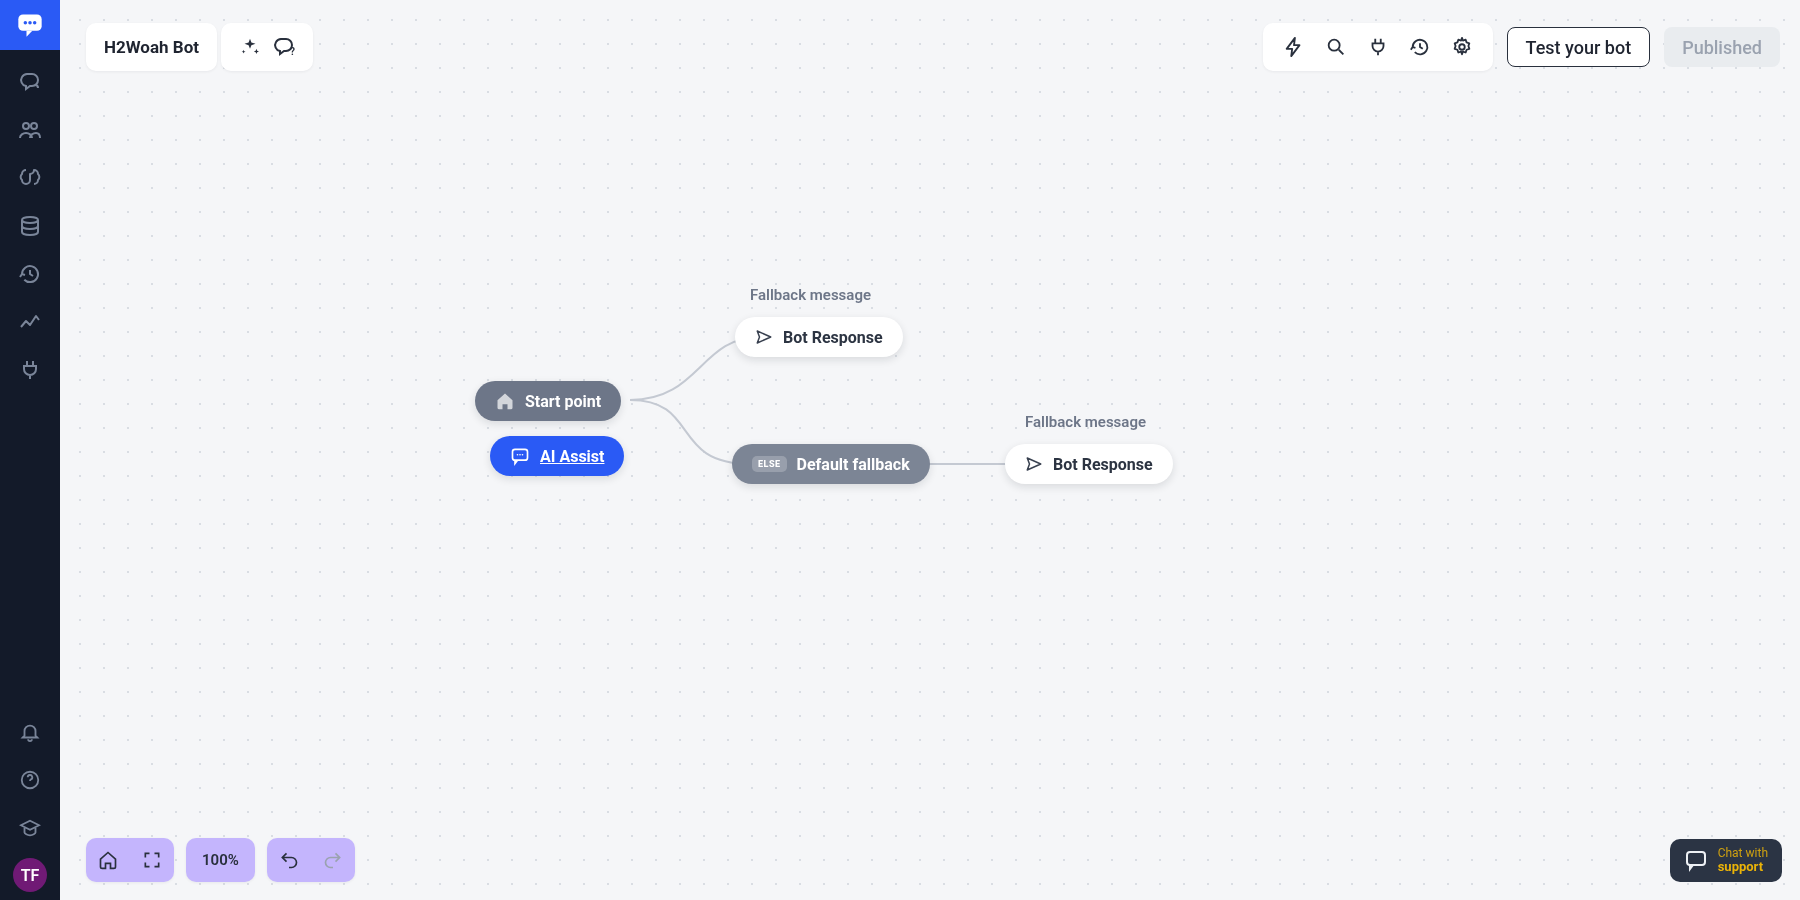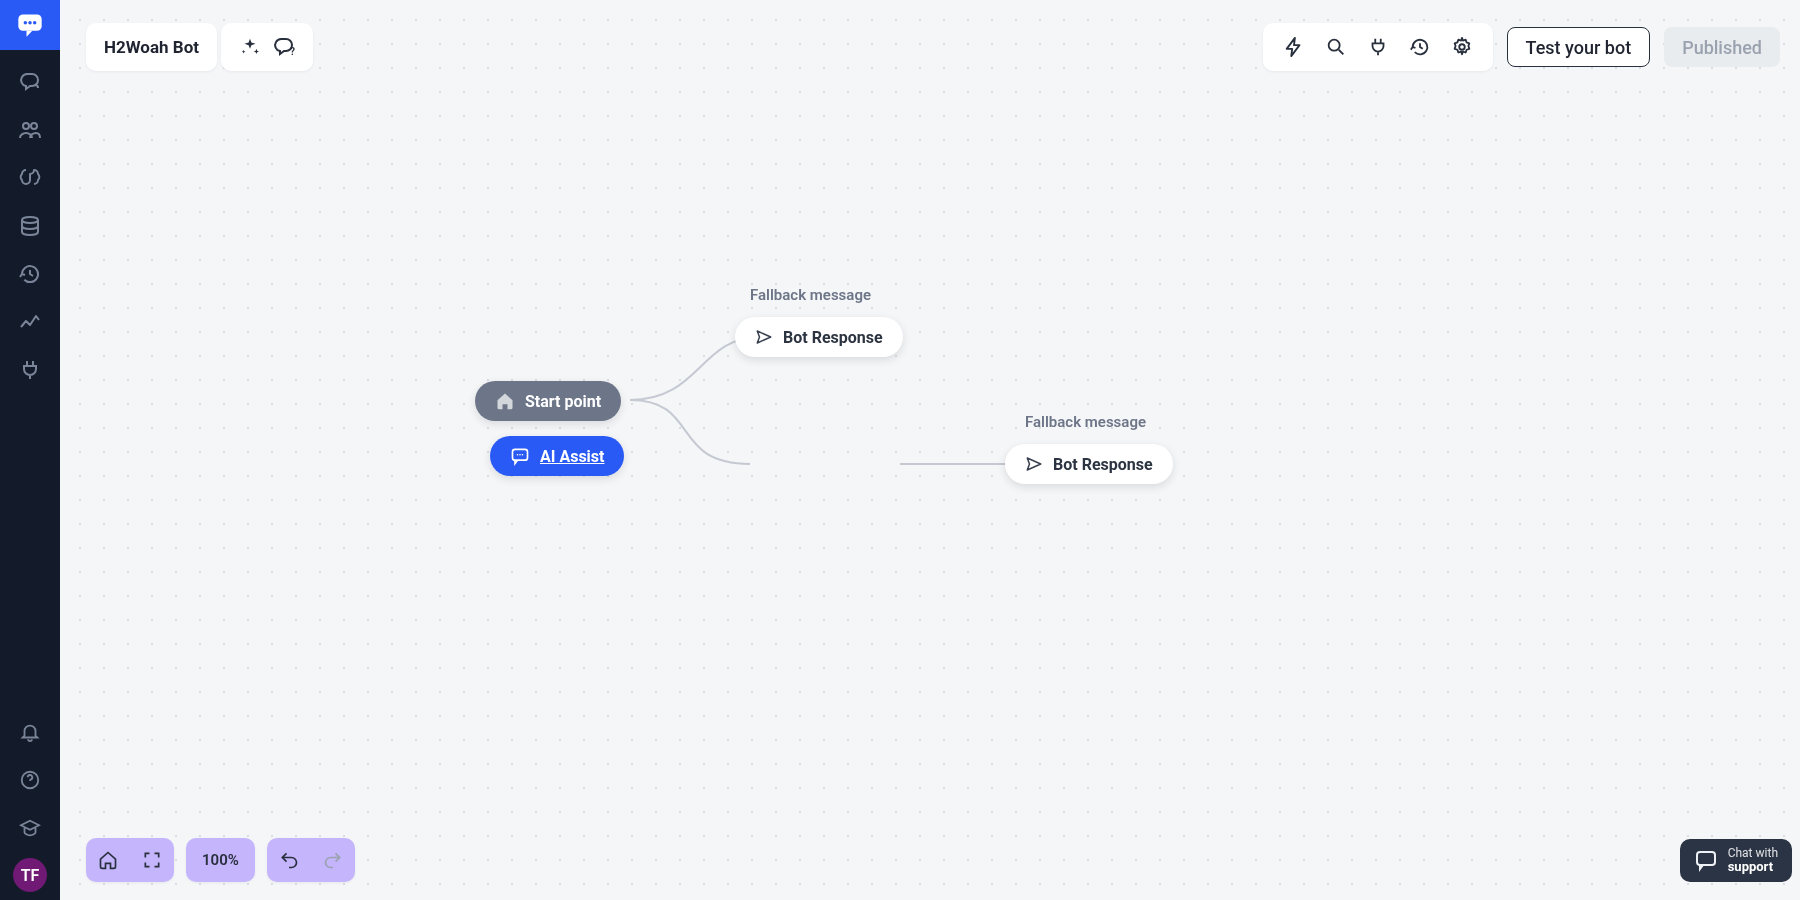--- a/index.html
+++ b/index.html
@@ -92,21 +92,21 @@
   }
   .ctrl-group {
     background:#c4b5fd; border-radius:10px; height:44px; display:flex; align-items:center;
     box-shadow:0 1px 3px rgba(16,22,36,.06);
   }
   .ctrl-group .c-btn { width:44px; height:44px; display:flex; align-items:center; justify-content:center; color:#29303d; cursor:pointer; }
   .ctrl-group .c-text { padding:0 16px; font-size:15px; font-weight:600; color:#29303d; }
   
   
   .support {
-    position:fixed; right:8px; bottom:18px; background:#2b3444; color:#ffffff;
+    position:fixed; right:18px; bottom:18px; background:#2b3444; color:#eab308;
     border-radius:10px; display:flex; align-items:center; gap:10px; padding:8px 14px;
     cursor:pointer; z-index:50;
   }
   .support .sup-text { line-height:1.1; }
   .support .sup-text .l1 { font-size:12px; opacity:.85; }
   .support .sup-text .l2 { font-size:13px; font-weight:700; }
   
   svg { display:block; }
 </style>
 </head>
@@ -272,20 +272,24 @@
     <span>AI Assist</span>
   </div>
 
   <div class="node white" style="left:675px; top:317px;">
     <svg width="18" height="18" viewBox="0 0 24 24">
         <path d="M3 20l18-8L3 4l3 8-3 8z" fill="none" stroke="#394150" stroke-width="2" stroke-linejoin="round"></path>
       </svg>
     <span>Bot Response</span>
   </div>
 
+  <div class="node grey" style="left:672px; top:444px; background:#7c8595;">
+    <span class="else-badge">ELSE</span>
+    <span>Default fallback</span>
+  </div>
 
   <div class="node white" style="left:945px; top:444px;">
     <svg width="18" height="18" viewBox="0 0 24 24">
         <path d="M3 20l18-8L3 4l3 8-3 8z" fill="none" stroke="#394150" stroke-width="2" stroke-linejoin="round"></path>
       </svg>
     <span>Bot Response</span>
   </div>
 
 </div>
 

